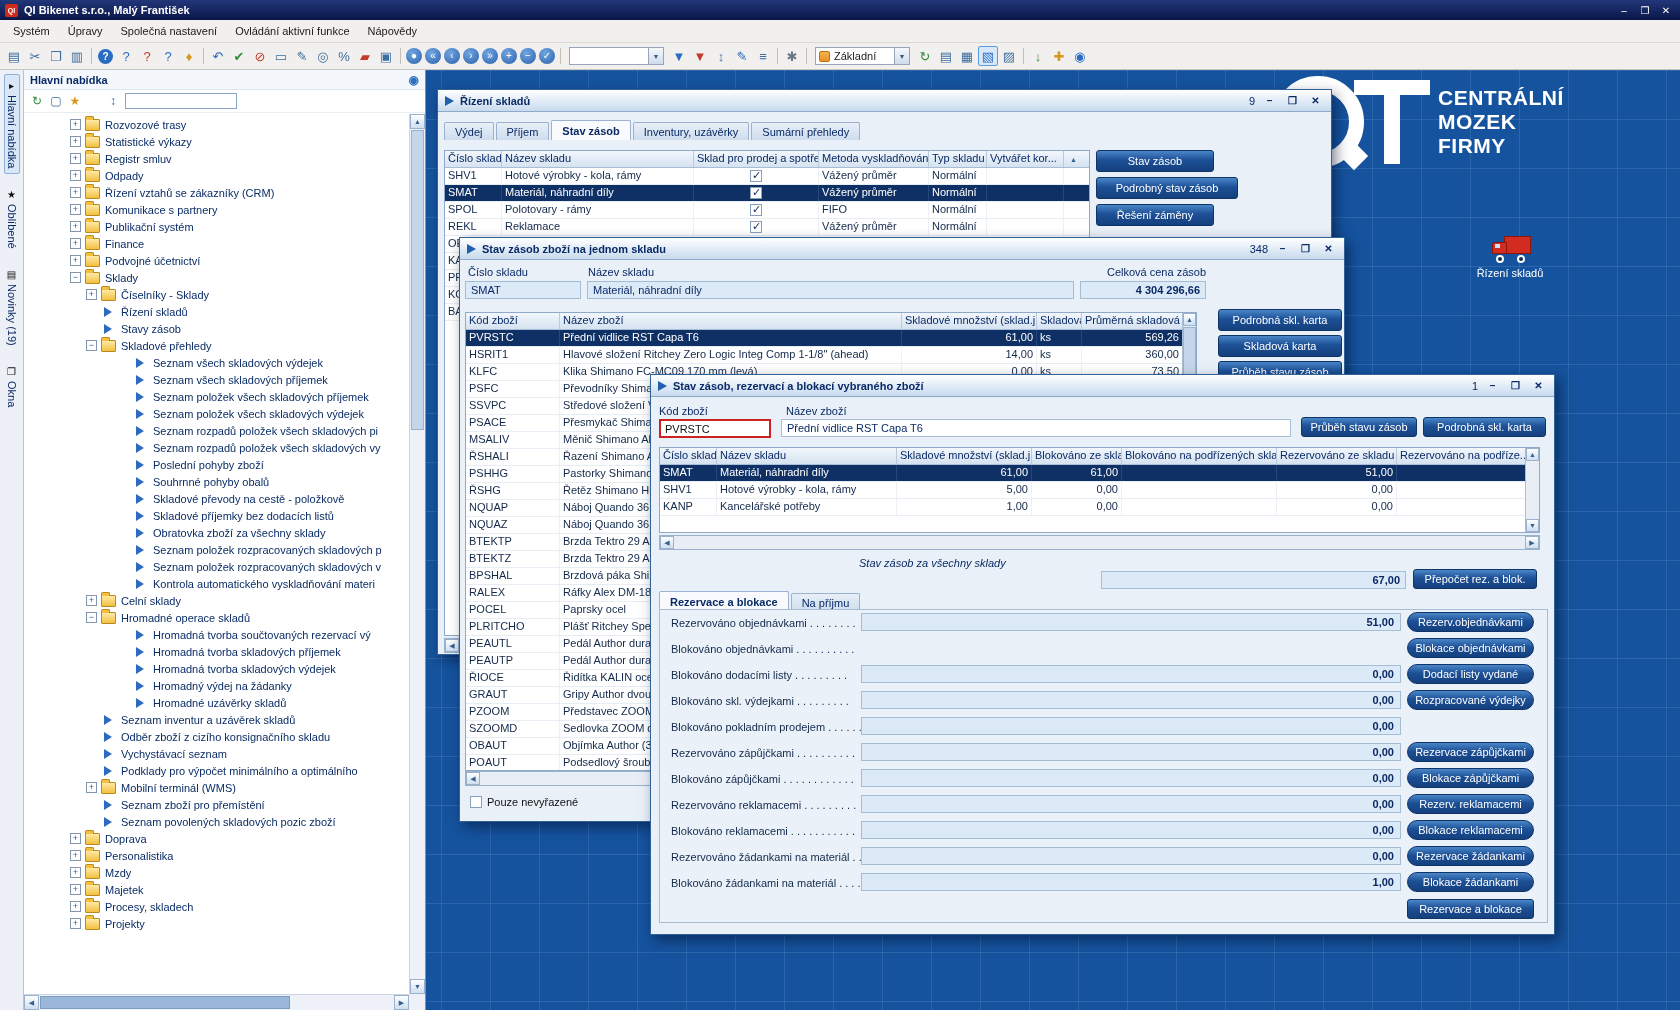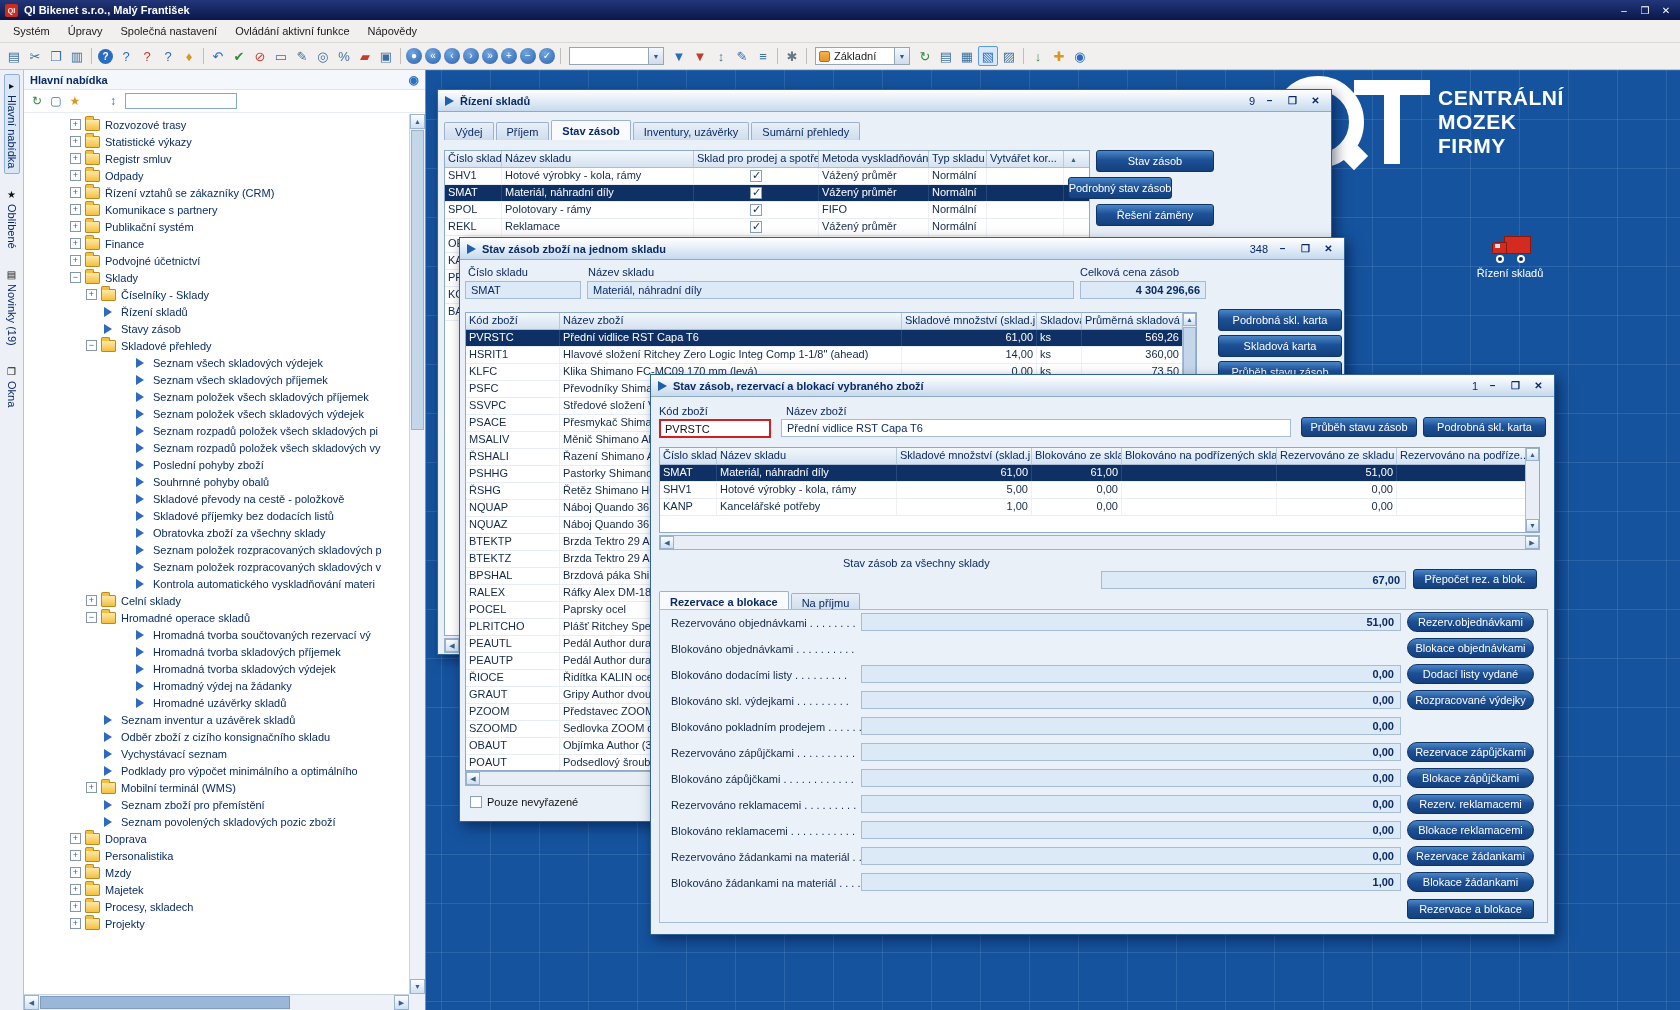--- a/index.html
+++ b/index.html
@@ -727,36 +727,36 @@
               </div>
 
           </div>
         </div>
       </div>
       <div class="hs" style="left:6px;top:548px;width:646px;">
         <span class="sarrow" style="left:0;">◀</span>
         <span class="sarrow" style="right:0;">▶</span>
       </div>
       <span class="btn" style="left:658px;top:60px;width:118px;">Stav zásob</span>
-      <span class="btn" style="left:630px;top:87px;width:104px;">Podrobný stav zásob</span>
+      <span class="btn" style="left:658px;top:87px;width:142px;">Podrobný stav zásob</span>
       <span class="btn" style="left:658px;top:114px;width:118px;">Řešení záměny</span>
     </div>
 
     <div class="win" style="left:459px;top:167px;width:886px;height:585px;z-index:6;">
       <div class="wtitle">
         <span class="wicon"></span>
         <span class="wname">Stav zásob zboží na jednom skladu</span>
         <span class="wnum">348</span>
         <span class="wbtn">–</span>
         <span class="wbtn">❐</span>
         <span class="wbtn">✕</span>
       </div>
       <span class="flabel" style="left:8px;top:28px;">Číslo skladu</span>
       <span class="flabel" style="left:128px;top:28px;">Název skladu</span>
-      <span class="flabel" style="left:620px;top:28px;width:126px;text-align:left;">Celková cena zásob</span>
+      <span class="flabel" style="left:620px;top:28px;width:126px;text-align:right;">Celková cena zásob</span>
       <span class="valbox" style="left:5px;top:43px;width:116px;">SMAT</span>
       <span class="valbox" style="left:127px;top:43px;width:487px;">Materiál, náhradní díly</span>
       <span class="valbox vright" style="left:620px;top:43px;width:126px;">4 304 296,66</span>
 
       <div class="tbl" style="left:5px;top:74px;width:732px;height:459px;">
         <div class="tgrid">
           <div class="thead">
             <span class="hcell k1">Kód zboží</span>
             <span class="hcell k2">Název zboží</span>
             <span class="hcell k3 num">Skladové množství (sklad.j.)</span>
@@ -1058,21 +1058,21 @@
         <div class="vs">
           <span class="sarrow" style="top:0;">▲</span>
           <span class="sarrow" style="bottom:0;">▼</span>
         </div>
       </div>
       <div class="hs" style="left:8px;top:160px;width:881px;">
         <span class="sarrow" style="left:0;">◀</span>
         <span class="sarrow" style="right:0;">▶</span>
       </div>
 
-      <span class="flabel" style="left:192px;top:182px;">Stav zásob za všechny sklady</span>
+      <span class="flabel" style="left:208px;top:182px;font-style:italic;">Stav zásob za všechny sklady</span>
       <span class="valbox vright" style="left:450px;top:196px;width:305px;">67,00</span>
       <span class="btn" style="left:762px;top:194px;width:124px;height:20px;">Přepočet rez. a blok.</span>
 
       <div class="tabs" style="left:8px;top:216px;">
         <span class="tab tabtrue">Rezervace a blokace</span>
           <span class="tab">Na příjmu</span>
       </div>
       <div class="groupbox" style="left:8px;top:234px;width:889px;height:314px;"></div>
       <div class="detail-rows">
 

